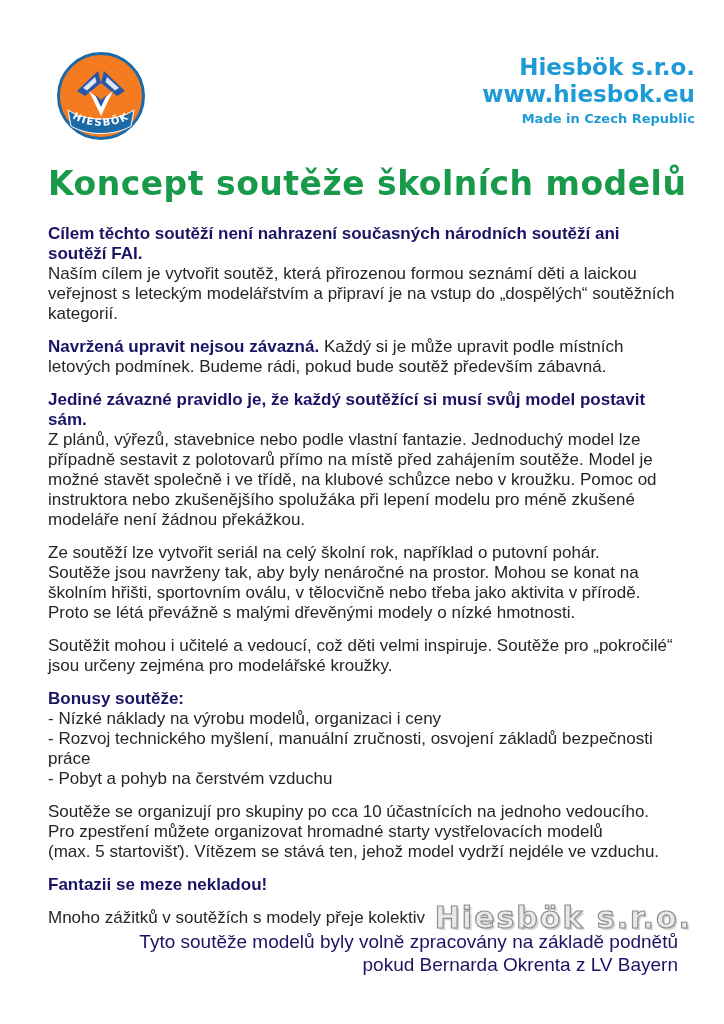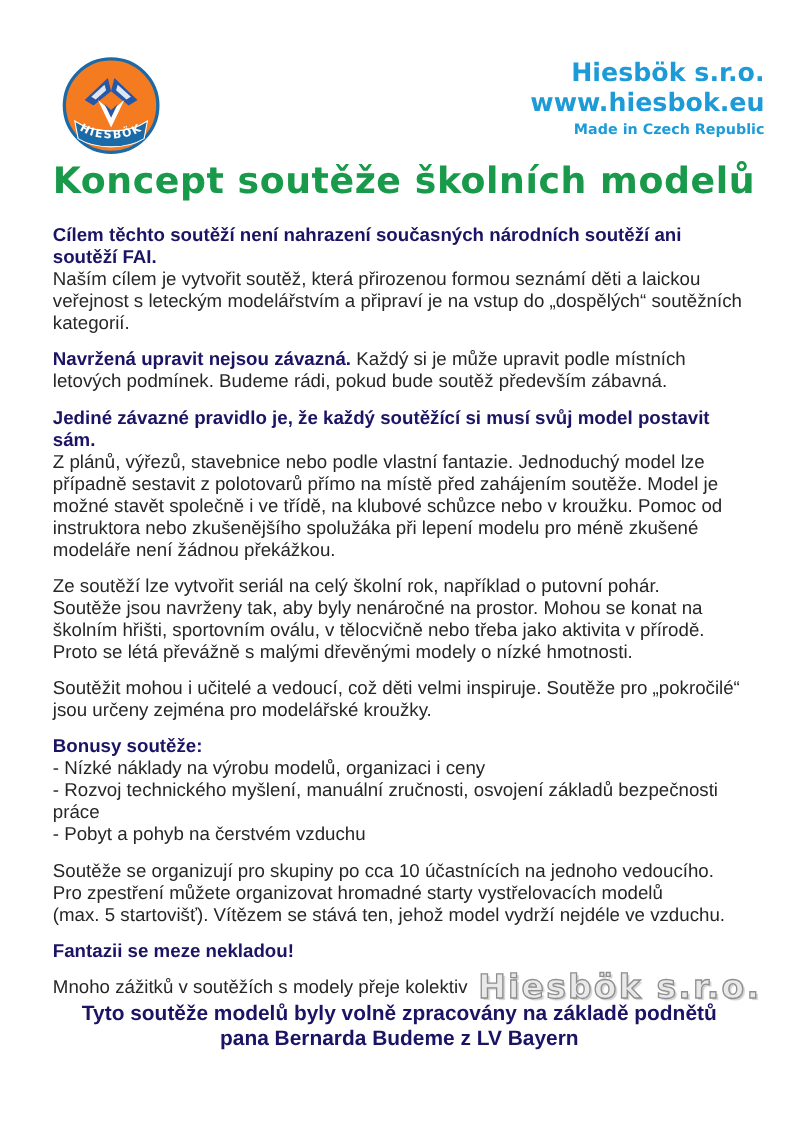--- a/index.html
+++ b/index.html
@@ -24,21 +24,21 @@
     font-family:"DejaVu Sans", sans-serif;
     font-weight:bold;
     color:var(--brand-blue, #1e9bd7);
     line-height:1.18;
     padding-top:4px;
   }
   .company .name, .company .site { font-size:23px; }
   .company .origin { font-size:13px; margin-top:3px; }
   
   .title {
-    margin:0 0 0 48px;
+    margin:20px 0 0 48px;
     font-family:"DejaVu Sans", sans-serif;
     font-weight:bold;
     font-size:33px;
     line-height:44px;
     color:var(--title-green, #189a4a);
     letter-spacing:0.5px;
   }
   
   .content {
     padding:18px 46px 0 48px;
@@ -63,22 +63,22 @@
     color:var(--watermark-gray, #e9e9e9);
     -webkit-text-stroke:1.2px var(--watermark-outline, #8f8f8f);
     text-shadow:2px 2px 1px rgba(0,0,0,0.18);
     letter-spacing:2px;
     white-space:nowrap;
   }
   .inline-watermark { font-size:30px; margin-right:-14px; }
   
   .footnote {
     margin-top:0;
-    text-align:center;
-    font-weight:bold;
+    text-align:right;
+    font-weight:normal;
     font-size:19px;
     line-height:23px;
     color:var(--heading-navy, #1b1464);
   }
 </style>
 </head>
 <body>
 
 <div class="page">
 
@@ -148,17 +148,17 @@
       <span class="lead">Fantazii se meze nekladou!</span>
     </p>
 
     <div class="closing-row">
       <span>Mnoho zážitků v soutěžích s modely přeje kolektiv</span>
       <span class="bubble inline-watermark">Hiesbök s.r.o.</span>
     </div>
 
     <div class="footnote">
       <span class="line">Tyto soutěže modelů byly volně zpracovány na základě podnětů</span>
-      <span class="line">pana Bernarda Budeme z LV Bayern</span>
+      <span class="line">pokud Bernarda Okrenta z LV Bayern</span>
     </div>
 
   </div>
 </div>
 
 </body></html>

